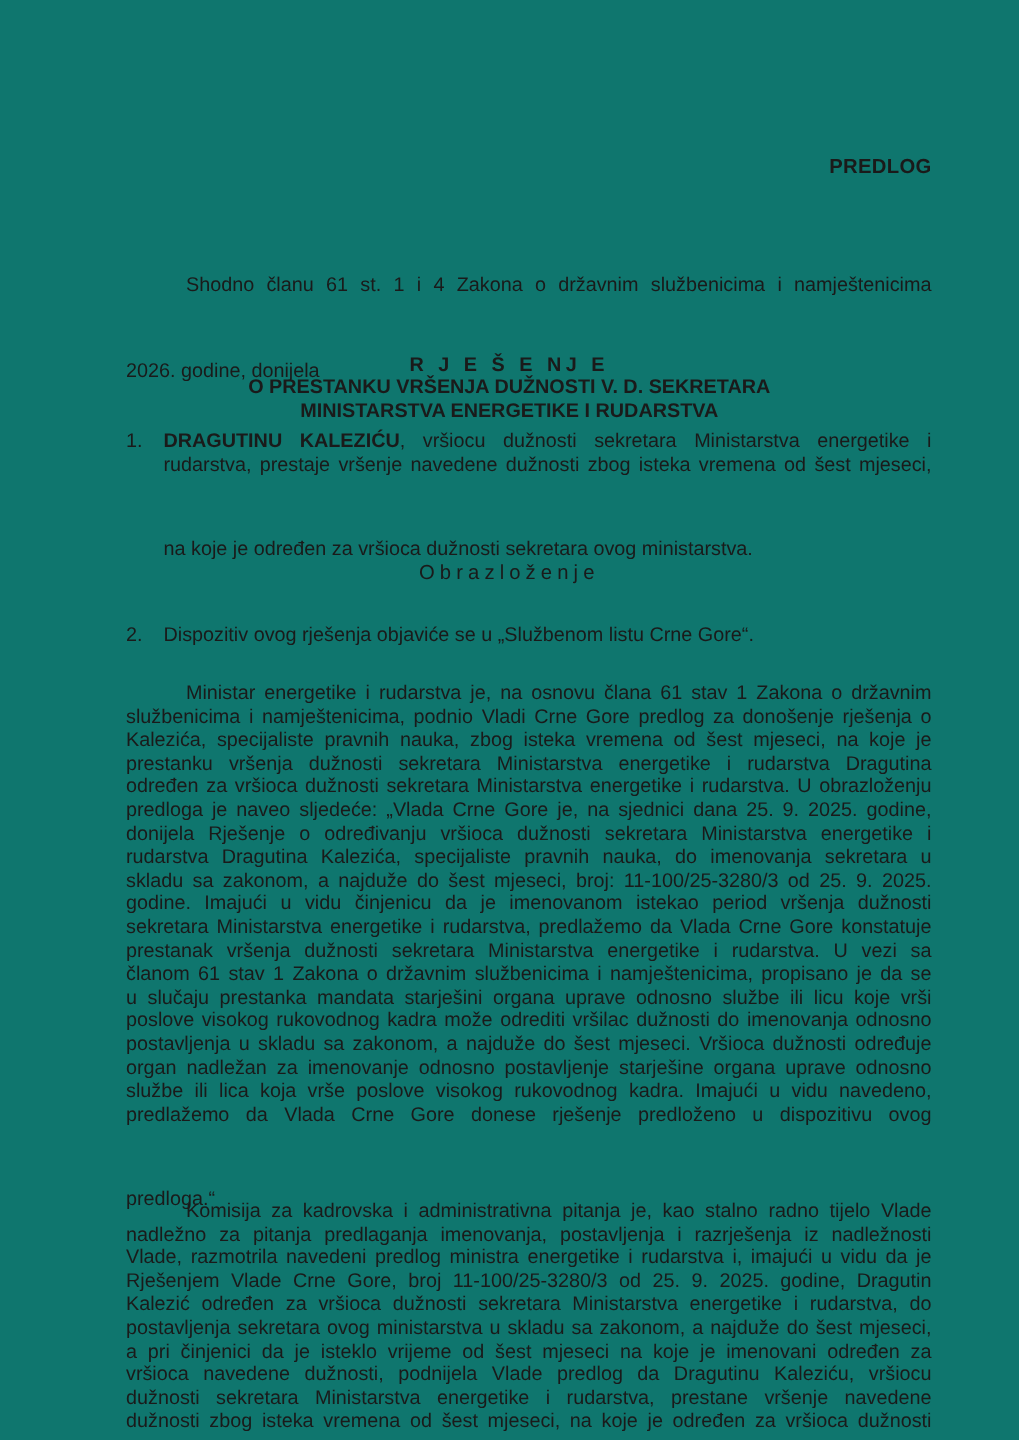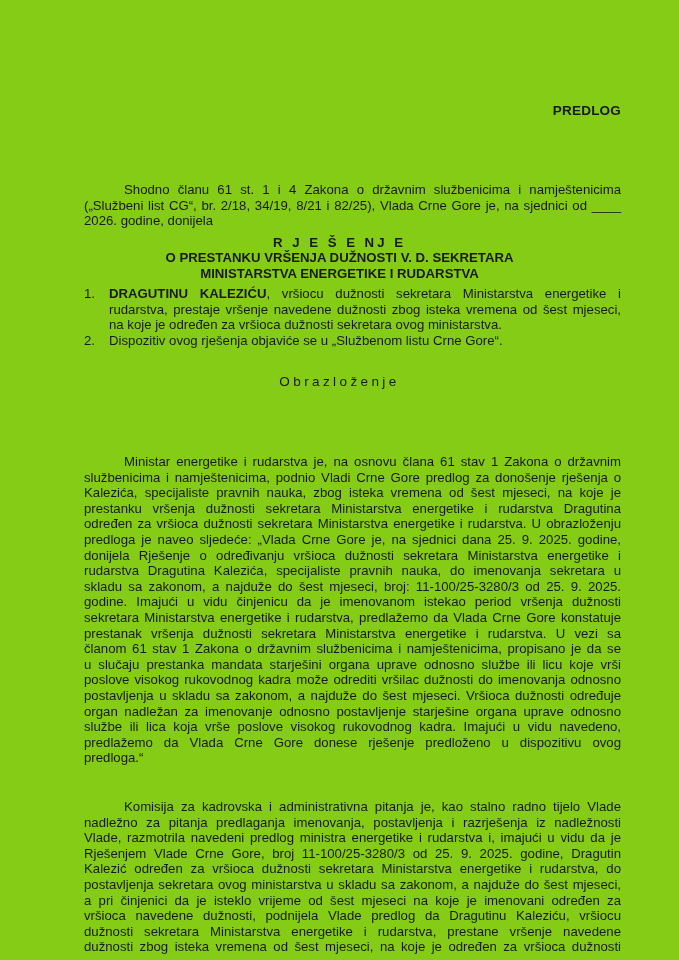--- a/index.html
+++ b/index.html
@@ -1,22 +1,22 @@
 <!DOCTYPE html>
 <html><head>
 <meta charset="utf-8">
 <style>
   html, body { margin:0; padding:0; background:#ffffff; }
   body { width:679px; height:960px; overflow:hidden; position:relative;
          font-family:"Liberation Sans", sans-serif; color:#1a1a1a; }
-  .page { position:absolute; left:0; top:0; width:679px; height:960px; background:#84cc16; }
+  .page { position:absolute; left:0; top:0; width:679px; height:960px; background:#0f766e; }
   .predlog { position:absolute; right:58px; top:103px; font-weight:bold; font-size:13.5px; letter-spacing:0.2px; }
   .block { position:absolute; left:84px; width:537px; font-size:13.2px; line-height:15.6px; }
   .line { display:block; text-align:justify; text-align-last:justify; white-space:nowrap; height:15.6px; }
-  .line.last { text-align-last:left; }
+  .line.last { text-align-last:left;margin-top:41px; }
   .line.ind { padding-left:40px;margin-top:48px; }
   .intro { top:134px; }
   .title { position:absolute; left:0; width:679px; text-align:center; font-weight:bold; font-size:13.2px; line-height:15.4px; top:203px; }
   .title .spaced { letter-spacing:3px;margin-top:32px; }
   .list { position:absolute; left:84px; width:537px; top:286px; font-size:13.2px; line-height:15.6px; }
   .item { position:relative; padding-left:25px; }
   .item .num { position:absolute; left:0; top:0; }
   .obraz { position:absolute; left:0; width:679px; text-align:center; font-weight:normal; font-size:13.5px; letter-spacing:3.4px; top:374px; }
   .body1 { top:406px; }
   .body2 { top:751px; }
@@ -24,21 +24,20 @@
 </style>
 </head>
 <body>
 
 <div class="page">
 
   <div class="predlog">PREDLOG</div>
 
   <div class="block intro">
     <span class="line ind">Shodno članu 61 st. 1 i 4 Zakona o državnim službenicima i namještenicima</span>
-    <span class="line">(„Službeni list CG“, br. 2/18, 34/19, 8/21 i 82/25), Vlada Crne Gore je, na sjednici od ____</span>
     <span class="line last">2026. godine, donijela</span>
   </div>
 
   <div class="title">
     <div class="spaced">R J E Š E NJ E</div>
     <div>O PRESTANKU VRŠENJA DUŽNOSTI V. D. SEKRETARA</div>
     <div>MINISTARSTVA ENERGETIKE I RUDARSTVA</div>
   </div>
 
   <div class="list">

